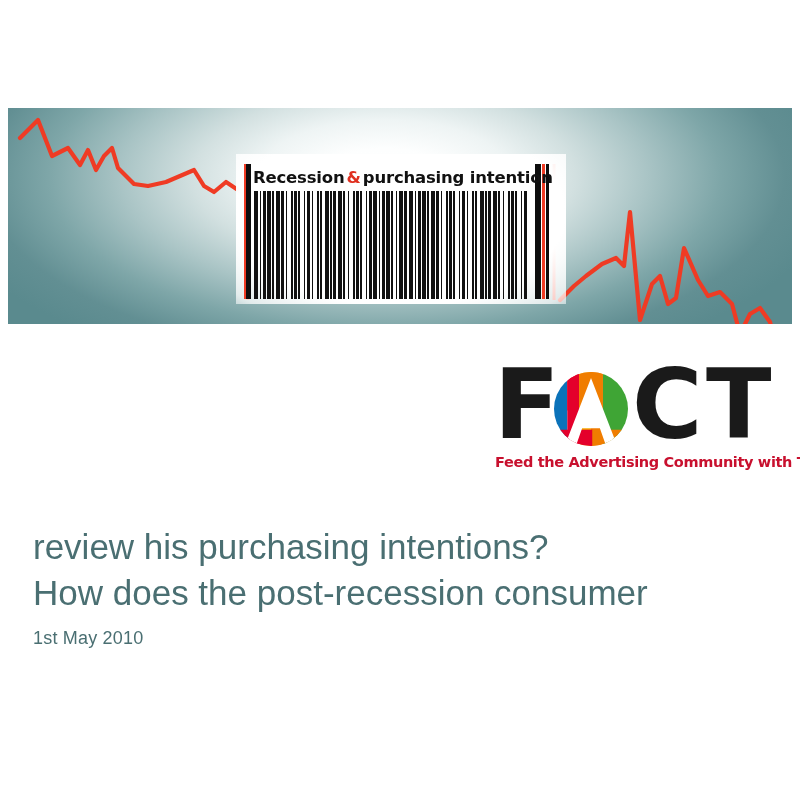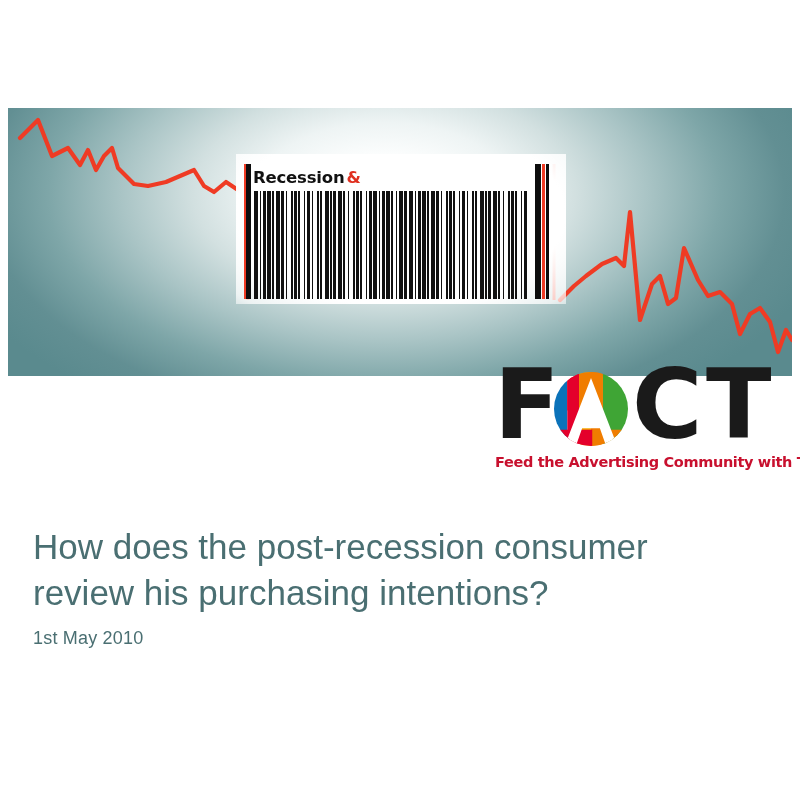--- a/index.html
+++ b/index.html
@@ -15,21 +15,21 @@
     font-family: "Liberation Sans", sans-serif;
     -webkit-font-smoothing: antialiased;
   }
 
   
   #banner {
     position: absolute;
     left: 8px;
     top: 108px;
     width: 784px;
-    height: 268px;
+    height: 216px;
     overflow: hidden;
     background:
       radial-gradient(ellipse 58% 95% at 48% 32%,
         #ffffff 0%,
         #fdfefe 14%,
         #eef4f4 28%,
         #d2e0e0 42%,
         #a9c4c5 58%,
         #7ea6a8 74%,
         #628f93 88%,
@@ -214,20 +214,21 @@
     <div class="bc-redline l"></div>
     <div class="bc-redline r"></div>
 
     <div class="guard left"></div>
     <div class="guard rightA"></div>
     <div class="guard rightB"></div>
 
     <div id="barcode-title-row">
       <span class="bc-title">Recession</span>
       <span class="bc-amp">&amp;</span>
+      <span class="bc-title">purchasing intention</span>
     </div>
 
     <div id="bars">
         <span style="left: 0px; width: 4px;"></span>
         <span style="left: 6px; width: 1px;"></span>
         <span style="left: 9px; width: 3px;"></span>
         <span style="left: 13px; width: 4px;"></span>
         <span style="left: 18px; width: 2px;"></span>
         <span style="left: 22px; width: 4px;"></span>
         <span style="left: 27px; width: 3px;"></span>
@@ -318,17 +319,17 @@
         <path d="M50 36 L42 62 L58 62 Z" fill="#ffffff"></path>
         <path d="M50 14 L19 95 L30 95 L37 74 L63 74 L70 95 L81 95 Z" fill="#ffffff"></path>
       </g>
     </svg>
   </div>
 
   <div id="logo-tagline">Feed the Advertising Community with Trends</div>
 </div>
 
 <div id="title">
+  <div>review his purchasing intentions?</div>
   <div>How does the post-recession consumer</div>
-  <div>review his purchasing intentions?</div>
 </div>
 
 <div id="subtitle">1st May 2010</div>
 
 </body></html>

